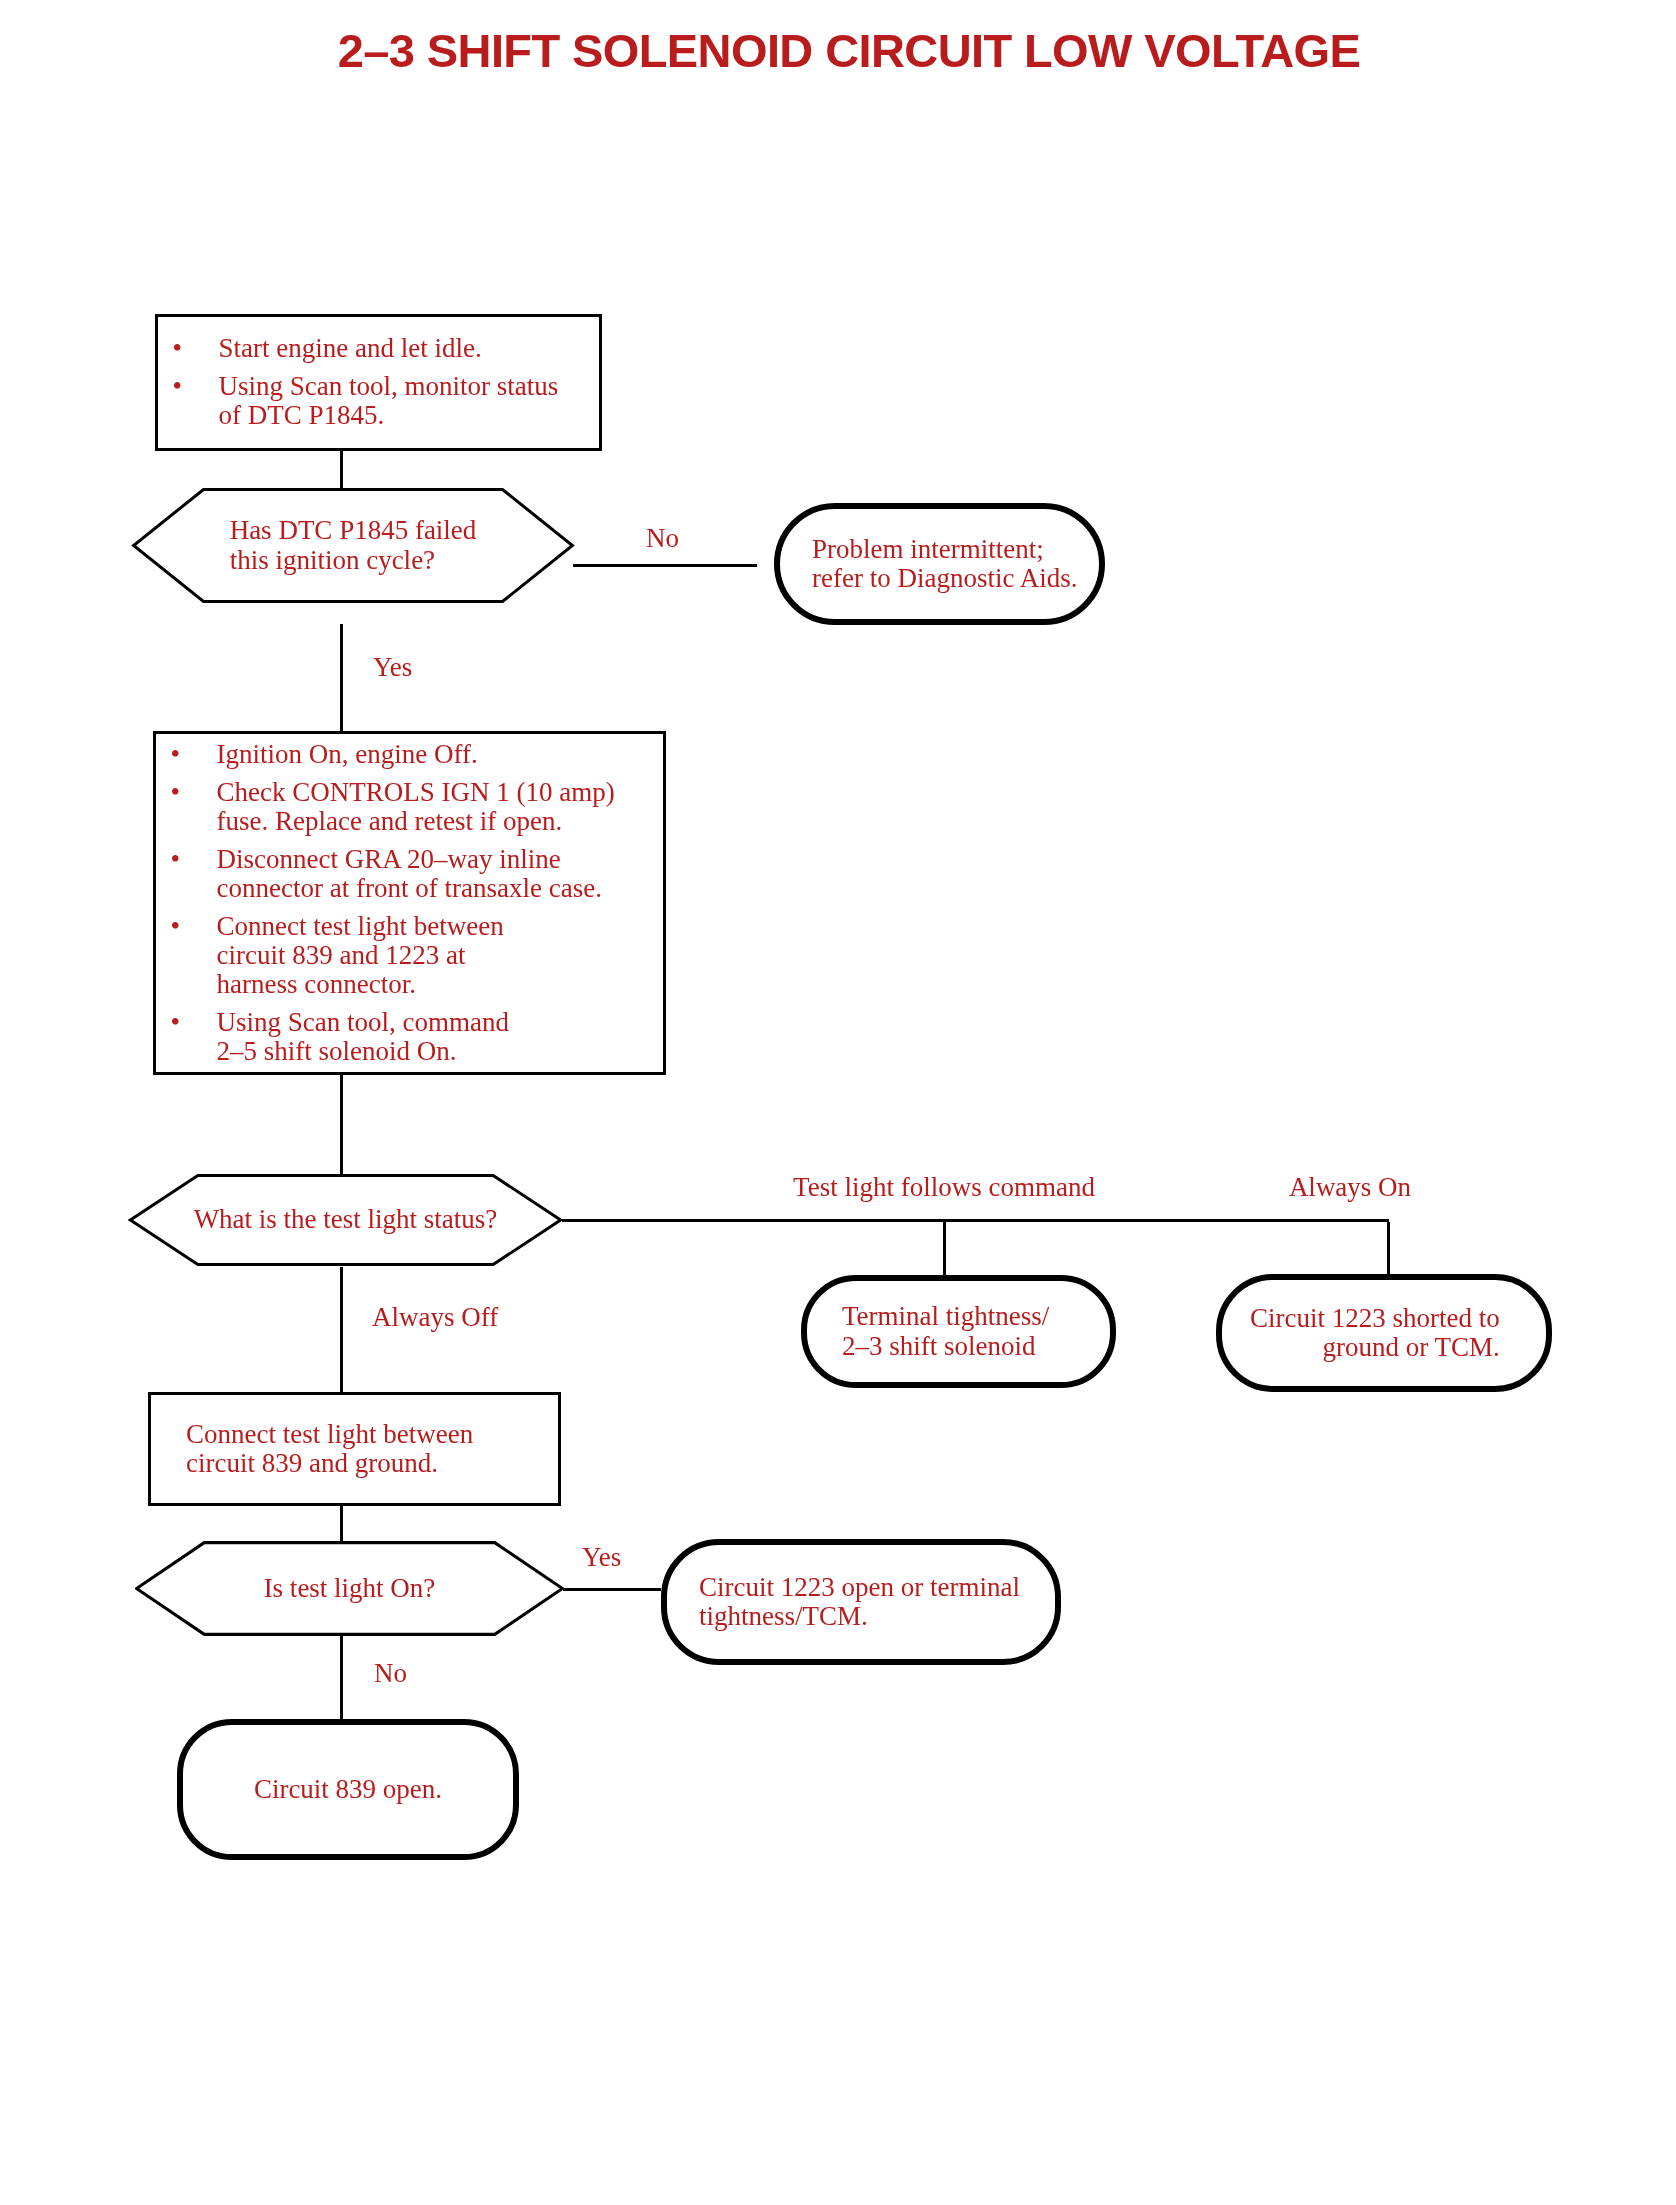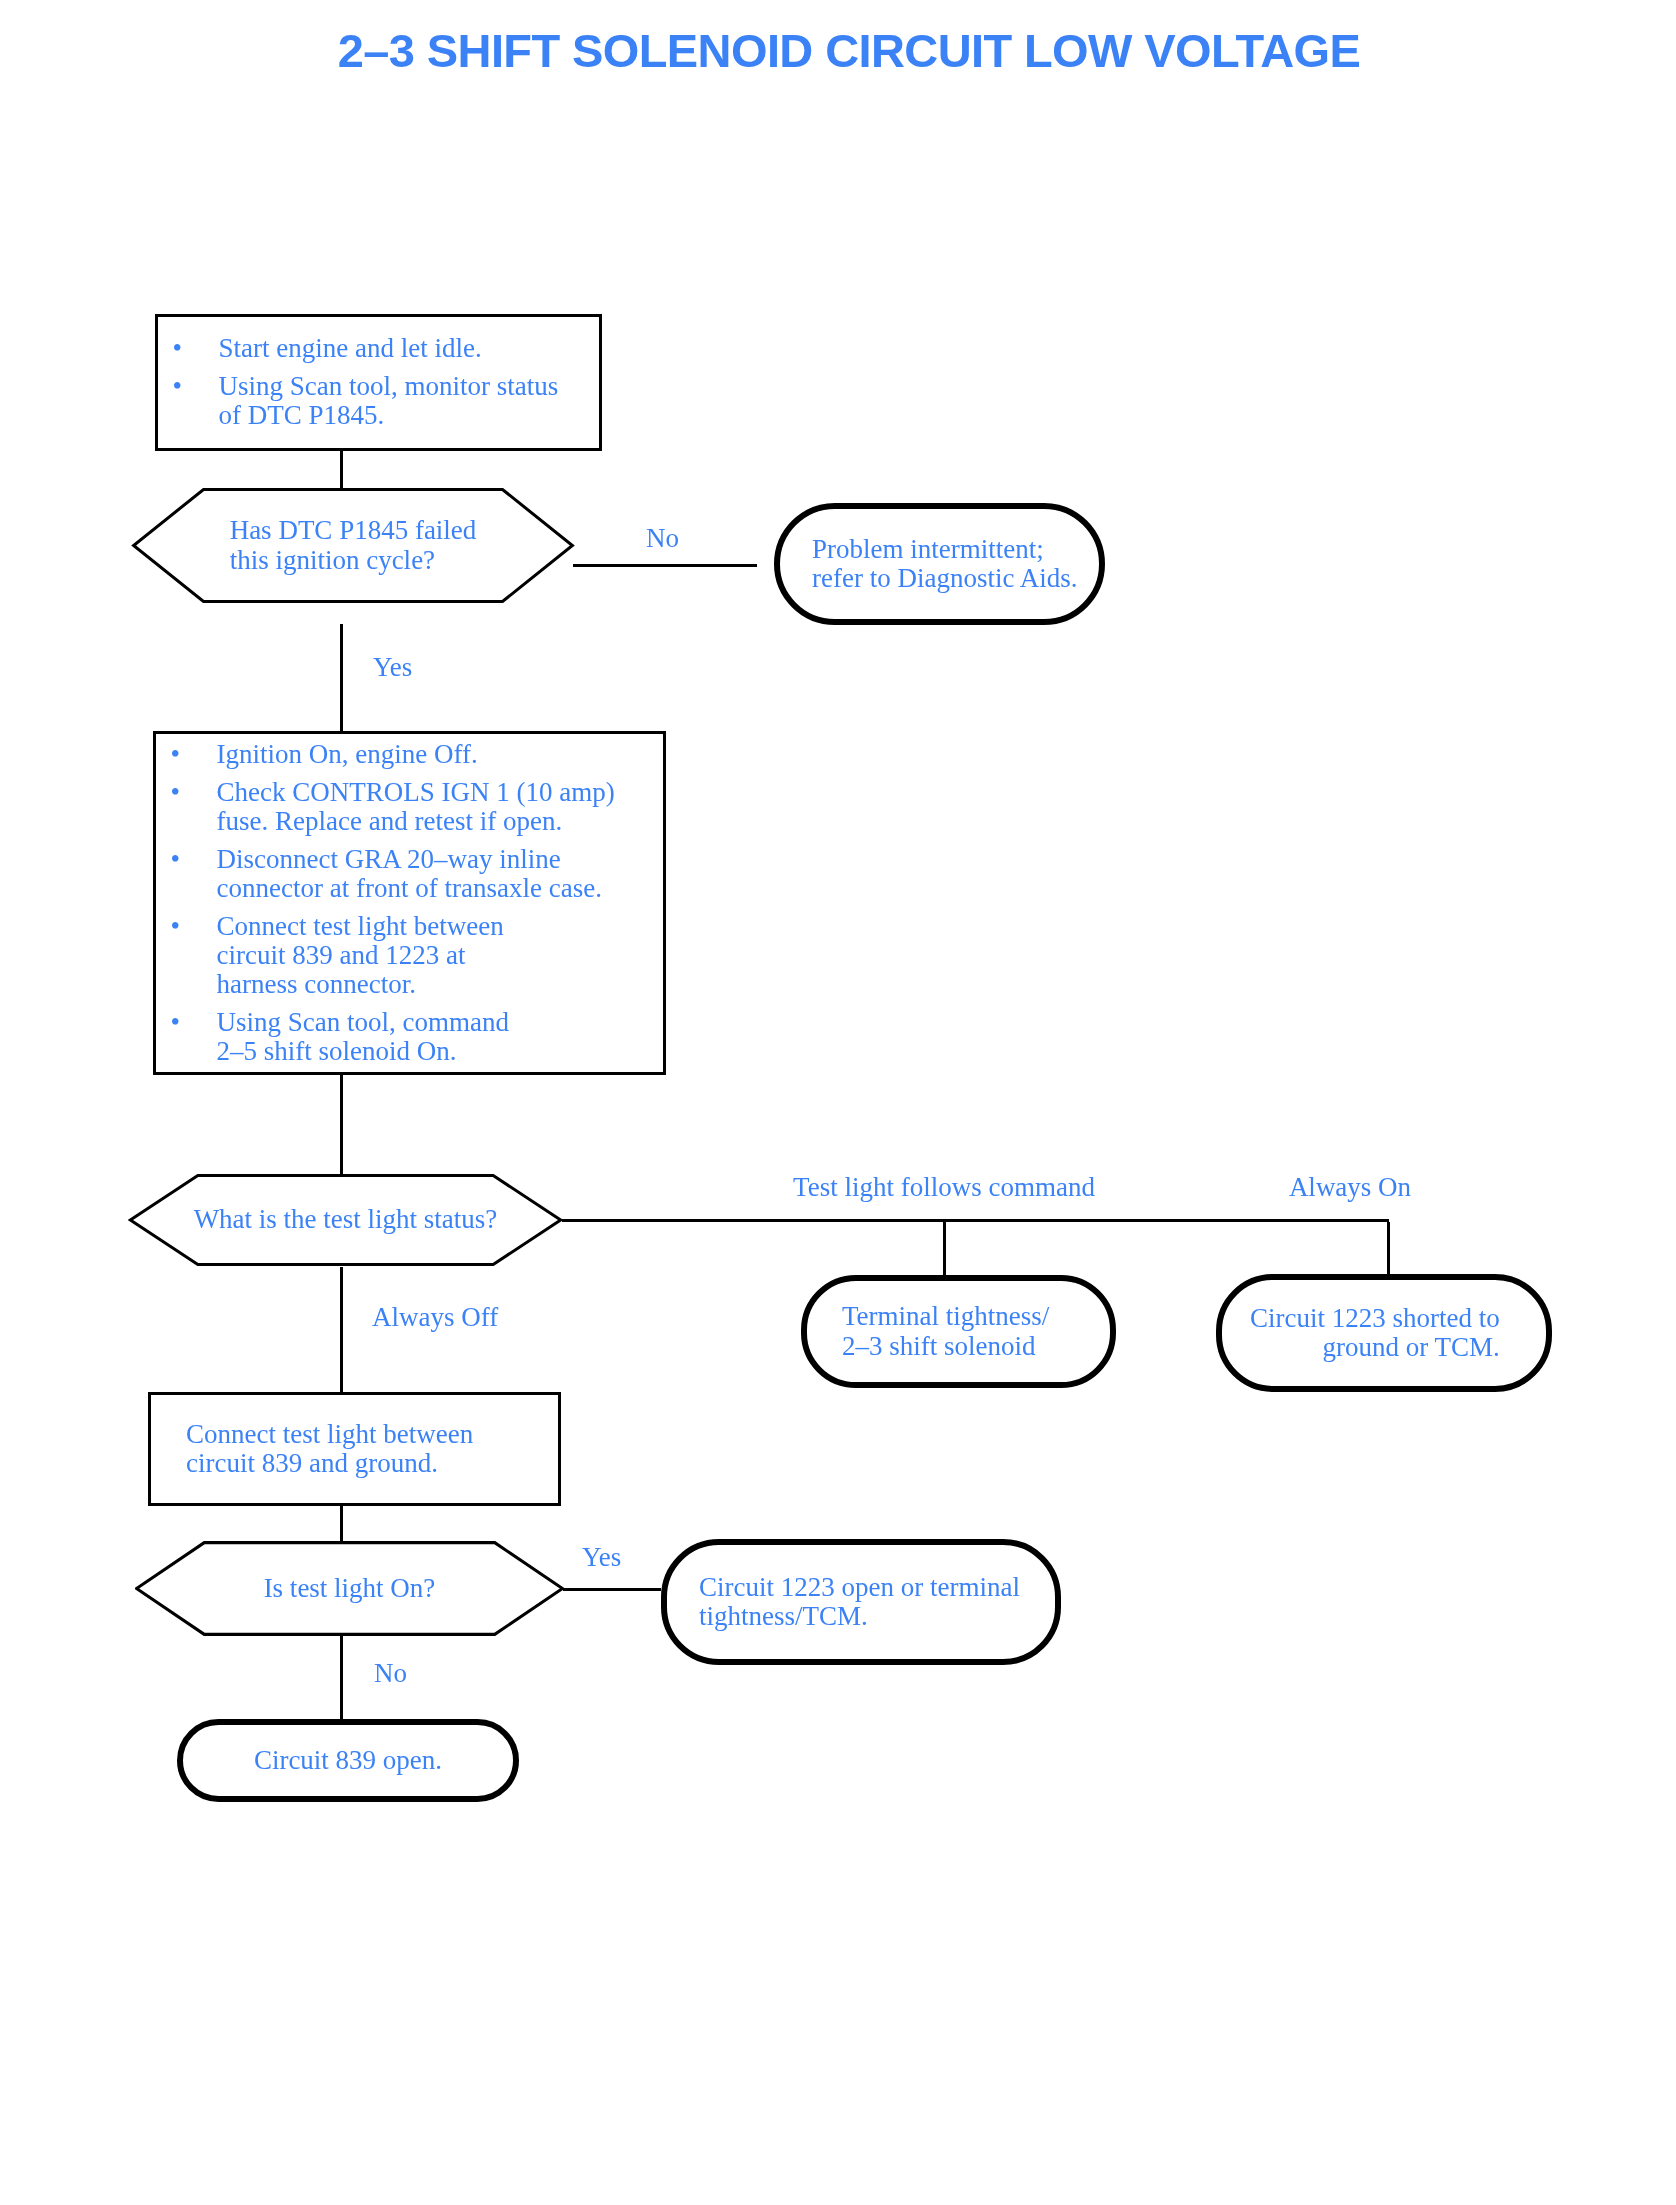--- a/index.html
+++ b/index.html
@@ -1,17 +1,17 @@
 <!DOCTYPE html>
 <html style="font-size:9.7px"><head>
 <meta charset="utf-8">
 <style>
   html,body{margin:0;padding:0;background:#ffffff;}
   .canvas{
-    position:relative;width:1676px;height:2205px;background:#ffffff;color:#3b82f6;
+    position:relative;width:1676px;height:2205px;background:#ffffff;color:#b91c1c;
     font-family:"Liberation Serif","DejaVu Serif",serif;font-size:27px;line-height:1.08;
     overflow:hidden;
   }
   .title{
     position:absolute;left:849px;top:25.5px;transform:translateX(-50%);
     font-family:"Liberation Sans","DejaVu Sans",sans-serif;font-weight:700;
     font-size:47px;letter-spacing:-0.6px;white-space:nowrap;
   }
   .node{position:absolute;box-sizing:border-box;background:#ffffff;}
   .rect{border:3.6px solid #000;display:flex;flex-direction:column;justify-content:center;}
@@ -48,21 +48,21 @@
   #lbl-always-off{left:372px;top:1303px;}
   #l8{left:340px;top:1267px;width:3px;height:125px;}
   #box3{left:148px;top:1392px;width:413px;height:114px;padding-left:35px;}
   #l9{left:340px;top:1506px;width:3px;height:35px;}
   #hex3{left:135px;top:1541px;width:429px;height:95px;}
   #lbl-yes2{left:582px;top:1543px;}
   #l10{left:563px;top:1588px;width:98px;height:3px;}
   #pill4{left:661px;top:1531px;width:400px;height:126px;border-radius:58px;padding-left:32px;margin-top:8px;}
   #lbl-no2{left:374px;top:1659px;}
   #l11{left:340px;top:1636px;width:3px;height:83px;}
-  #pill5{left:177px;top:1719px;width:342px;height:83px;border-radius:55px;justify-content:center;}
+  #pill5{left:177px;top:1719px;width:342px;height:141px;border-radius:55px;justify-content:center;}
 </style>
 </head>
 <body>
 
 <div class="canvas">
 
   <div class="title">2–3 SHIFT SOLENOID CIRCUIT LOW VOLTAGE</div>
 
   <div class="node rect" id="box1">
     <div class="b-row">

